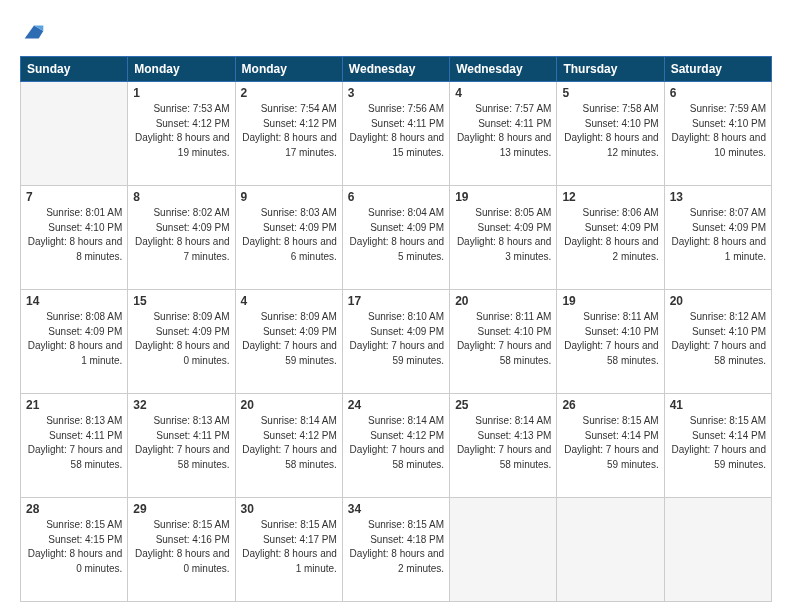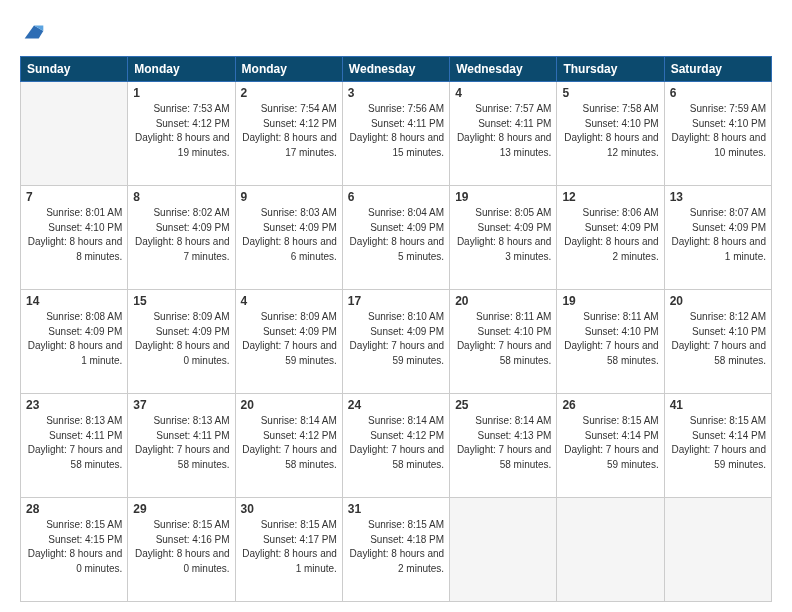--- a/index.html
+++ b/index.html
@@ -216,25 +216,25 @@
             <span class="day-number">19</span>
             <div class="day-info">Sunrise: 8:11 AM<br>Sunset: 4:10 PM<br>Daylight: 7 hours and 58 minutes.</div>
           </td>
           <td>
             <span class="day-number">20</span>
             <div class="day-info">Sunrise: 8:12 AM<br>Sunset: 4:10 PM<br>Daylight: 7 hours and 58 minutes.</div>
           </td>
         </tr>
         <tr>
           <td>
-            <span class="day-number">23</span>
+            <span class="day-number">21</span>
             <div class="day-info">Sunrise: 8:13 AM<br>Sunset: 4:11 PM<br>Daylight: 7 hours and 58 minutes.</div>
           </td>
           <td>
-            <span class="day-number">37</span>
+            <span class="day-number">32</span>
             <div class="day-info">Sunrise: 8:13 AM<br>Sunset: 4:11 PM<br>Daylight: 7 hours and 58 minutes.</div>
           </td>
           <td>
             <span class="day-number">20</span>
             <div class="day-info">Sunrise: 8:14 AM<br>Sunset: 4:12 PM<br>Daylight: 7 hours and 58 minutes.</div>
           </td>
           <td>
             <span class="day-number">24</span>
             <div class="day-info">Sunrise: 8:14 AM<br>Sunset: 4:12 PM<br>Daylight: 7 hours and 58 minutes.</div>
           </td>
@@ -258,21 +258,21 @@
           </td>
           <td>
             <span class="day-number">29</span>
             <div class="day-info">Sunrise: 8:15 AM<br>Sunset: 4:16 PM<br>Daylight: 8 hours and 0 minutes.</div>
           </td>
           <td>
             <span class="day-number">30</span>
             <div class="day-info">Sunrise: 8:15 AM<br>Sunset: 4:17 PM<br>Daylight: 8 hours and 1 minute.</div>
           </td>
           <td>
-            <span class="day-number">31</span>
+            <span class="day-number">34</span>
             <div class="day-info">Sunrise: 8:15 AM<br>Sunset: 4:18 PM<br>Daylight: 8 hours and 2 minutes.</div>
           </td>
           <td class="empty"></td>
           <td class="empty"></td>
           <td class="empty"></td>
         </tr>
       </tbody>
   </table>
 </div>
 

